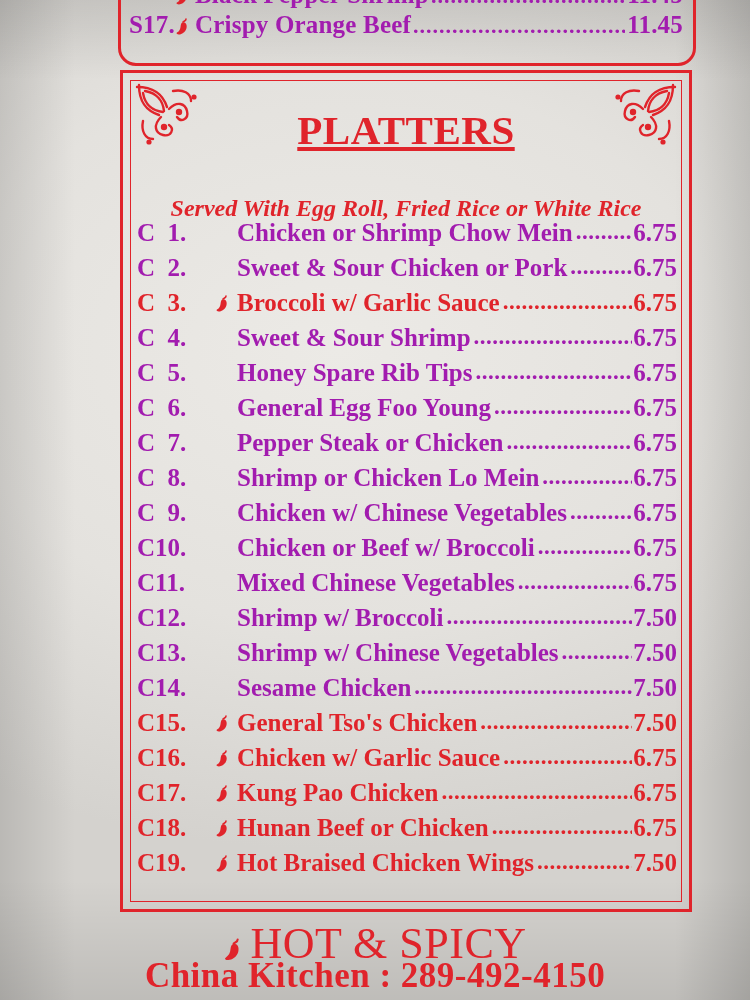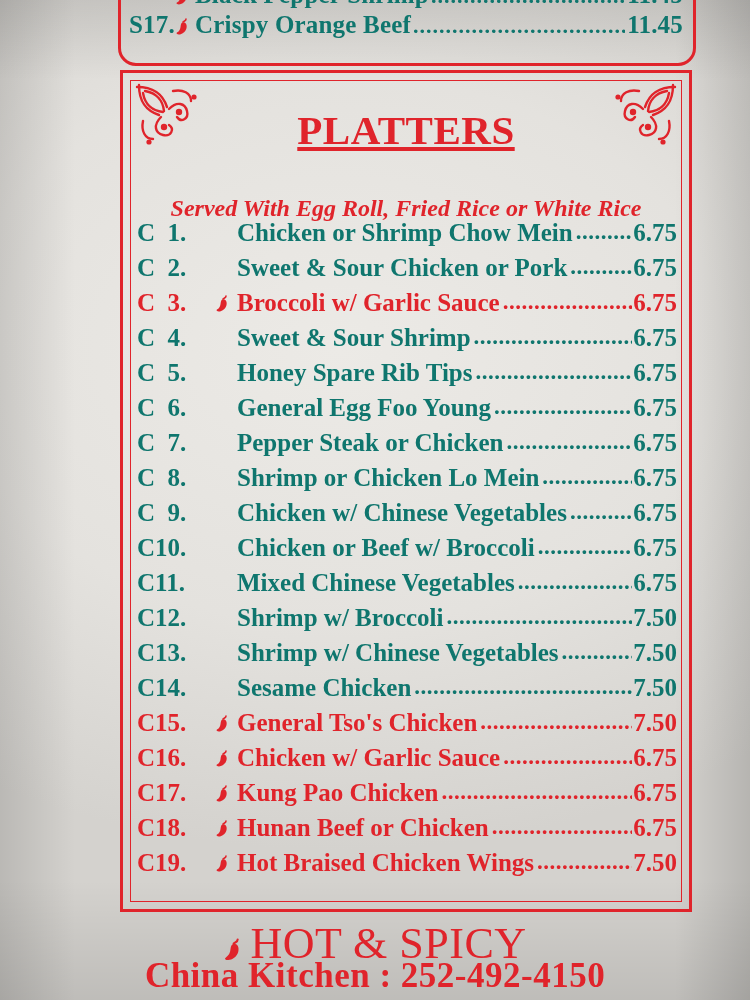--- a/index.html
+++ b/index.html
@@ -25,21 +25,21 @@
   #paper:after {
     content: "";
     position: absolute;
     inset: 0;
     background:
       linear-gradient(180deg, rgba(0,0,0,0.10) 0%, rgba(0,0,0,0.0) 8%, rgba(0,0,0,0.0) 88%, rgba(0,0,0,0.10) 100%),
       linear-gradient(90deg, rgba(0,0,0,0.12) 0%, rgba(0,0,0,0.0) 10%, rgba(0,0,0,0.0) 90%, rgba(0,0,0,0.14) 100%);
     pointer-events: none;
   }
   .red { color: #e0242b; }
-  .blk { color: #0f766e; }
+  .blk { color: #a21caf; }
 
   
   #top-section {
     position: absolute;
     left: 118px;
     top: -34px;
     width: 578px;
     height: 100px;
     border: 3px solid #e0242b;
     border-radius: 18px;
@@ -437,13 +437,13 @@
 </div>
 
 <div id="footer1">
   <span class="pep">
     <span class="chili" style="width:20px;height:23px;vertical-align:-3px;"><svg viewBox="0 0 15 17" width="20" height="23">
           <path d="M11 1c0 2-2 2-3 3" stroke="#e0242b" stroke-width="1.6" fill="none" stroke-linecap="round"></path>
           <path d="M8.2 4.2c2.6 0 4.2 2.6 3.2 6.2-1 3.6-4.6 6-7.4 6-2 0-3.2-1-2-1.8 2.4-1.6 3.4-3.6 3.6-6.2.2-2.6 1.2-4.2 2.6-4.2z" fill="#e0242b"></path>
         </svg></span>
   </span><span>HOT &amp; SPICY</span>
 </div>
-<div id="footer2">China Kitchen : 252-492-4150</div>
+<div id="footer2">China Kitchen : 289-492-4150</div>
 
 </body></html>

